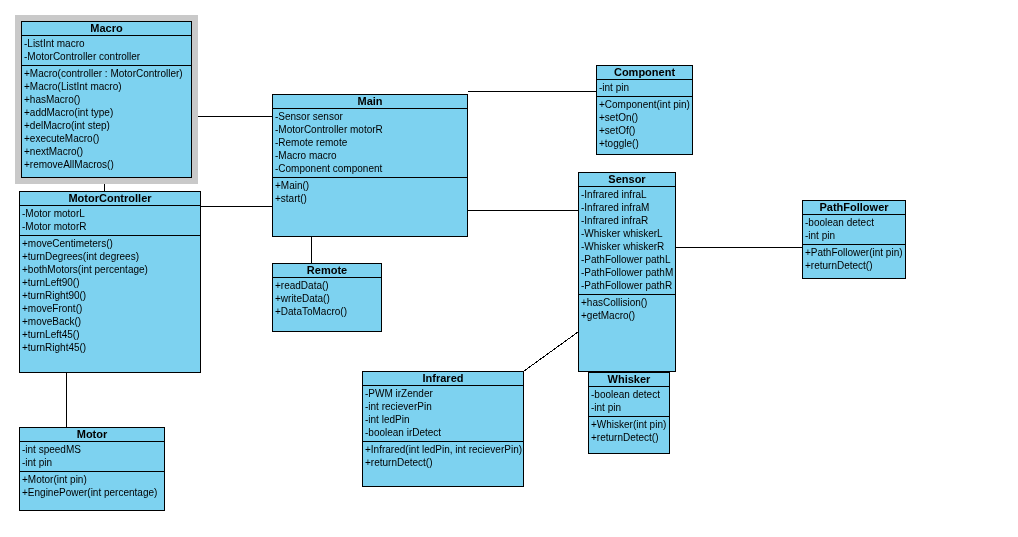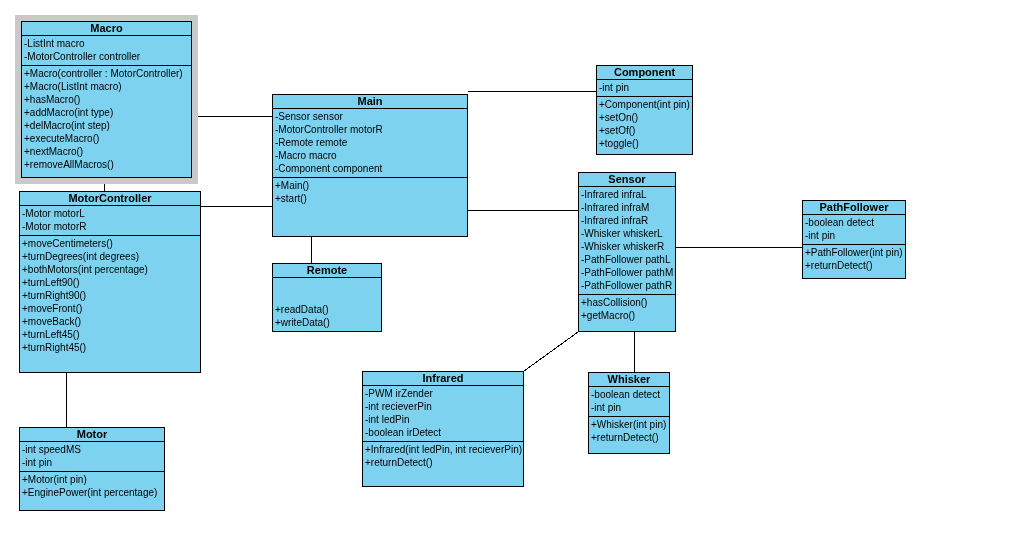--- a/index.html
+++ b/index.html
@@ -98,41 +98,41 @@
         <div class="uml-row">-MotorController motorR</div>
         <div class="uml-row">-Remote remote</div>
         <div class="uml-row">-Macro macro</div>
         <div class="uml-row">-Component component</div>
       </div>
       <div class="uml-compartment uml-methods">
         <div class="uml-row u">+Main()</div>
         <div class="uml-row">+start()</div>
       </div>
     </div>
-    <div class="uml-class" style="left: 272px; top: 263px; width: 110px; height: 69px; gap: 24px;">
+    <div class="uml-class" style="left: 272px; top: 263px; width: 110px; height: 69px;">
       <div class="uml-title">Remote</div>
       <div class="uml-compartment uml-methods">
         <div class="uml-row">+readData()</div>
         <div class="uml-row">+writeData()</div>
         <div class="uml-row">+DataToMacro()</div>
       </div>
     </div>
     <div class="uml-class" style="left: 596px; top: 65px; width: 97px; height: 90px;">
       <div class="uml-title">Component</div>
       <div class="uml-compartment uml-attrs">
         <div class="uml-row">-int pin</div>
       </div>
       <div class="uml-compartment uml-methods">
         <div class="uml-row">+Component(int pin)</div>
         <div class="uml-row">+setOn()</div>
         <div class="uml-row">+setOf()</div>
         <div class="uml-row">+toggle()</div>
       </div>
     </div>
-    <div class="uml-class" style="left: 578px; top: 172px; width: 98px; height: 160px;">
+    <div class="uml-class" style="left: 578px; top: 172px; width: 98px; height: 200px;">
       <div class="uml-title">Sensor</div>
       <div class="uml-compartment uml-attrs">
         <div class="uml-row">-Infrared infraL</div>
         <div class="uml-row">-Infrared infraM</div>
         <div class="uml-row">-Infrared infraR</div>
         <div class="uml-row">-Whisker whiskerL</div>
         <div class="uml-row">-Whisker whiskerR</div>
         <div class="uml-row">-PathFollower pathL</div>
         <div class="uml-row">-PathFollower pathM</div>
         <div class="uml-row">-PathFollower pathR</div>

